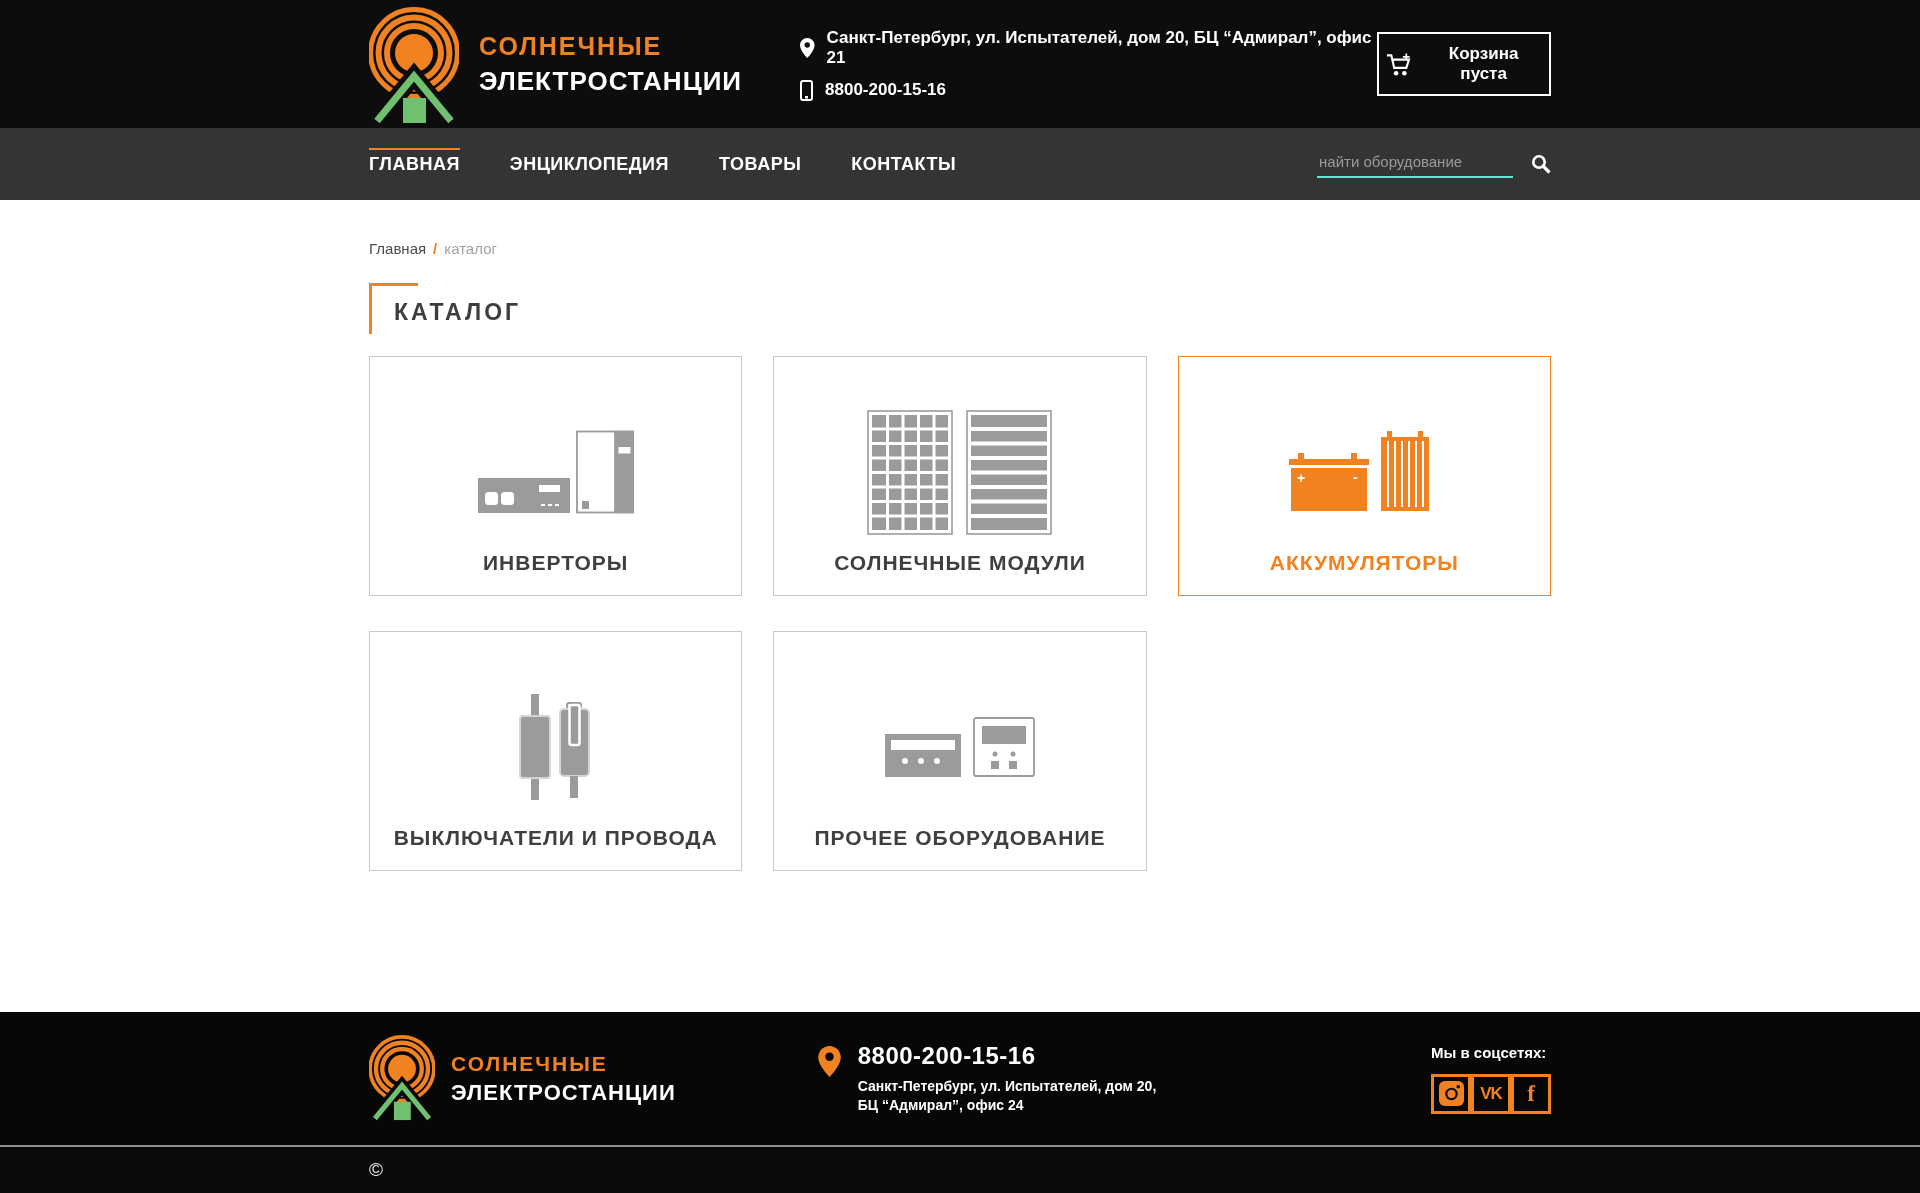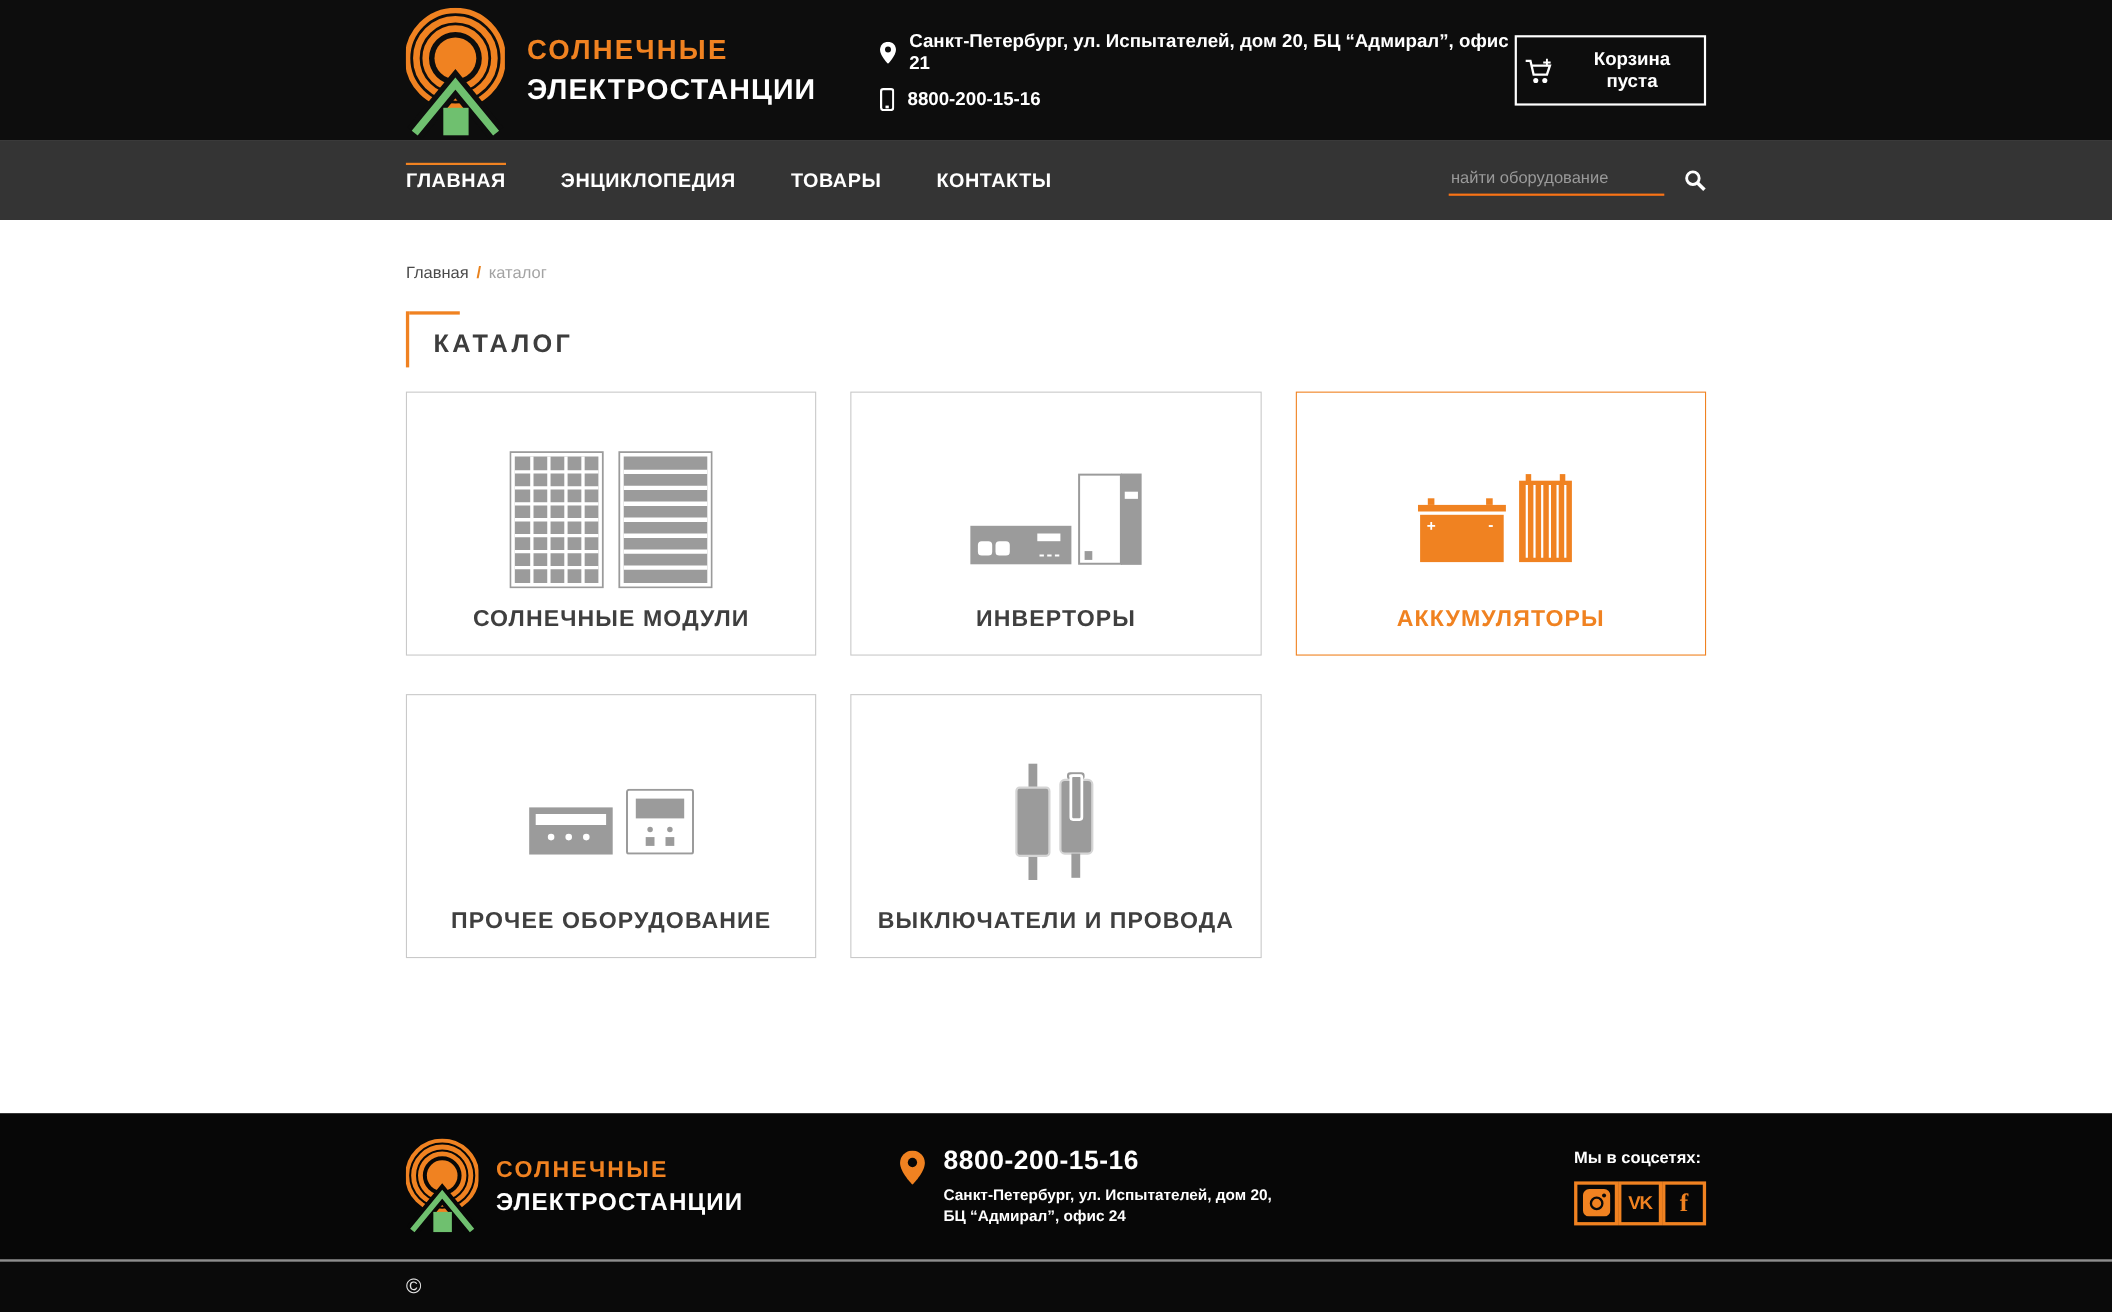--- a/index.html
+++ b/index.html
@@ -21,21 +21,21 @@
               padding:10px 7px; cursor:pointer; }
 
   
   .nav { height:72px; background:#343434; }
   .nav .container { height:100%; display:flex; align-items:center; }
   .menu { display:flex; gap:50px; height:100%; }
   .menu-item { position:relative; display:flex; align-items:center; color:#fff; font-size:18px;
                font-weight:bold; letter-spacing:0.5px; cursor:pointer; }
   .menu-item.active::before { content:""; position:absolute; top:20px; left:0; right:0; height:2px; background:#f08221; }
   .search { margin-left:auto; display:flex; align-items:center; gap:18px; }
-  .search input { width:196px; background:transparent; border:none; border-bottom:2px solid #f97316;
+  .search input { width:196px; background:transparent; border:none; border-bottom:2px solid #5eead4;
                   outline:none; color:#fff; font-family:inherit; font-size:15px; padding:3px 2px 6px 2px; }
   .search input::placeholder { color:#9a9a9a; }
   .search-btn { background:none; border:none; cursor:pointer; display:flex; align-items:center; }
 
   
   .main { height:812px; padding-top:40px; background:#fff; }
   .breadcrumb { display:flex; gap:7px; font-size:15px; align-items:center; }
   .breadcrumb .home { color:#4a4a4a; cursor:pointer; }
   .breadcrumb .sep { color:#e8821e; font-weight:bold; }
   .breadcrumb .current { color:#a3a3a3; }
@@ -147,20 +147,41 @@
       <span class="home">Главная</span>
       <span class="sep">/</span>
       <span class="current">каталог</span>
     </div>
 
     <div class="title-block">
       <div class="page-title">КАТАЛОГ</div>
     </div>
 
     <div class="grid">
+
+      <div class="card">
+        <div class="card-icon">
+          <svg width="156" height="84" viewBox="0 0 156 84">
+            <rect x="0" y="48" width="92" height="35" fill="#9b9b9b"></rect>
+            <rect x="7" y="62" width="13" height="13" rx="3.5" fill="#fff"></rect>
+            <rect x="23" y="62" width="13" height="13" rx="3.5" fill="#fff"></rect>
+            <rect x="61" y="55" width="21" height="7" fill="#fff"></rect>
+            <g stroke="#fff" stroke-width="2">
+                <line x1="63" y1="75" x2="67" y2="75"></line>
+                <line x1="70" y1="75" x2="74" y2="75"></line>
+                <line x1="77" y1="75" x2="81" y2="75"></line>
+              </g>
+            <rect x="99" y="1.5" width="38" height="81" fill="#fff" stroke="#9b9b9b" stroke-width="1.8"></rect>
+            <rect x="137" y="0.5" width="19" height="83" fill="#9b9b9b"></rect>
+            <rect x="140.5" y="17" width="12" height="6.5" fill="#fff"></rect>
+            <rect x="104" y="71" width="7" height="8" fill="#9b9b9b"></rect>
+          </svg>
+        </div>
+        <div class="card-label">ИНВЕРТОРЫ</div>
+      </div>
 
       <div class="card">
         <div class="card-icon">
           <svg width="185" height="125" viewBox="0 0 185 125">
             <rect x="1" y="1" width="84" height="123" fill="none" stroke="#9b9b9b" stroke-width="1.6"></rect>
             <rect x="5" y="5" width="76" height="115" fill="#9b9b9b"></rect>
             <g stroke="#fff" stroke-width="3">
               <line x1="20.5" y1="5" x2="20.5" y2="120"></line>
                 <line x1="36" y1="5" x2="36" y2="120"></line>
               <line x1="51.5" y1="5" x2="51.5" y2="120"></line>
@@ -182,41 +203,20 @@
                 <line x1="104" y1="62.5" x2="180" y2="62.5"></line>
               <line x1="104" y1="77" x2="180" y2="77"></line>
                 <line x1="104" y1="91.5" x2="180" y2="91.5"></line>
               <line x1="104" y1="106" x2="180" y2="106"></line>
             </g>
           </svg>
         </div>
         <div class="card-label">СОЛНЕЧНЫЕ МОДУЛИ</div>
       </div>
 
-      <div class="card">
-        <div class="card-icon">
-          <svg width="156" height="84" viewBox="0 0 156 84">
-            <rect x="0" y="48" width="92" height="35" fill="#9b9b9b"></rect>
-            <rect x="7" y="62" width="13" height="13" rx="3.5" fill="#fff"></rect>
-            <rect x="23" y="62" width="13" height="13" rx="3.5" fill="#fff"></rect>
-            <rect x="61" y="55" width="21" height="7" fill="#fff"></rect>
-            <g stroke="#fff" stroke-width="2">
-                <line x1="63" y1="75" x2="67" y2="75"></line>
-                <line x1="70" y1="75" x2="74" y2="75"></line>
-                <line x1="77" y1="75" x2="81" y2="75"></line>
-              </g>
-            <rect x="99" y="1.5" width="38" height="81" fill="#fff" stroke="#9b9b9b" stroke-width="1.8"></rect>
-            <rect x="137" y="0.5" width="19" height="83" fill="#9b9b9b"></rect>
-            <rect x="140.5" y="17" width="12" height="6.5" fill="#fff"></rect>
-            <rect x="104" y="71" width="7" height="8" fill="#9b9b9b"></rect>
-          </svg>
-        </div>
-        <div class="card-label">ИНВЕРТОРЫ</div>
-      </div>
-
       <div class="card highlighted">
         <div class="card-icon">
           <svg width="150" height="82" viewBox="0 0 150 82">
             <rect x="9" y="22" width="6" height="6" fill="#f08221"></rect>
             <rect x="62" y="22" width="6" height="6" fill="#f08221"></rect>
             <rect x="0" y="28" width="80" height="6" fill="#f08221"></rect>
             <rect x="2" y="37" width="76" height="43" fill="#f08221"></rect>
             <text x="8" y="52" fill="#fff" font-size="14" font-weight="bold" font-family="Liberation Sans, sans-serif">+</text>
             <text x="64" y="51" fill="#fff" font-size="14" font-weight="bold" font-family="Liberation Sans, sans-serif">-</text>
             <rect x="98" y="0" width="5" height="7" fill="#f08221"></rect>
@@ -230,49 +230,49 @@
               <line x1="127" y1="10" x2="127" y2="76"></line>
                 <line x1="134" y1="10" x2="134" y2="76"></line>
             </g>
           </svg>
         </div>
         <div class="card-label">АККУМУЛЯТОРЫ</div>
       </div>
 
       <div class="card">
         <div class="card-icon">
+          <svg width="78" height="106" viewBox="0 0 78 106">
+            <rect x="14" y="0" width="8" height="106" fill="#9b9b9b"></rect>
+            <rect x="3" y="22" width="30" height="62" rx="3" fill="#9b9b9b" stroke="#d5d5d5" stroke-width="2"></rect>
+            <rect x="50" y="9" width="14" height="5" rx="2" fill="none" stroke="#9b9b9b" stroke-width="2"></rect>
+            <rect x="43" y="15" width="29" height="67" rx="4" fill="#9b9b9b" stroke="#d5d5d5" stroke-width="2"></rect>
+            <rect x="52.5" y="11" width="10" height="40" rx="2" fill="#9b9b9b" stroke="#fff" stroke-width="2.5"></rect>
+            <rect x="53" y="82" width="8" height="22" fill="#9b9b9b"></rect>
+          </svg>
+        </div>
+        <div class="card-label">ВЫКЛЮЧАТЕЛИ И ПРОВОДА</div>
+      </div>
+
+      <div class="card">
+        <div class="card-icon">
           <svg width="150" height="60" viewBox="0 0 150 60">
             <rect x="0" y="17" width="76" height="43" fill="#9b9b9b"></rect>
             <rect x="6" y="23" width="64" height="10" fill="#fff"></rect>
             <circle cx="20" cy="44" r="3" fill="#fff"></circle>
               <circle cx="36" cy="44" r="3" fill="#fff"></circle>
               <circle cx="52" cy="44" r="3" fill="#fff"></circle>
             <rect x="89" y="1" width="60" height="58" rx="2" fill="#fff" stroke="#9b9b9b" stroke-width="1.8"></rect>
             <rect x="97" y="9" width="44" height="18" fill="#9b9b9b"></rect>
             <circle cx="110" cy="37" r="2.5" fill="#9b9b9b"></circle>
               <circle cx="128" cy="37" r="2.5" fill="#9b9b9b"></circle>
             <rect x="106" y="44" width="8" height="8" fill="#9b9b9b"></rect>
               <rect x="124" y="44" width="8" height="8" fill="#9b9b9b"></rect>
           </svg>
         </div>
         <div class="card-label">ПРОЧЕЕ ОБОРУДОВАНИЕ</div>
-      </div>
-
-      <div class="card">
-        <div class="card-icon">
-          <svg width="78" height="106" viewBox="0 0 78 106">
-            <rect x="14" y="0" width="8" height="106" fill="#9b9b9b"></rect>
-            <rect x="3" y="22" width="30" height="62" rx="3" fill="#9b9b9b" stroke="#d5d5d5" stroke-width="2"></rect>
-            <rect x="50" y="9" width="14" height="5" rx="2" fill="none" stroke="#9b9b9b" stroke-width="2"></rect>
-            <rect x="43" y="15" width="29" height="67" rx="4" fill="#9b9b9b" stroke="#d5d5d5" stroke-width="2"></rect>
-            <rect x="52.5" y="11" width="10" height="40" rx="2" fill="#9b9b9b" stroke="#fff" stroke-width="2.5"></rect>
-            <rect x="53" y="82" width="8" height="22" fill="#9b9b9b"></rect>
-          </svg>
-        </div>
-        <div class="card-label">ВЫКЛЮЧАТЕЛИ И ПРОВОДА</div>
       </div>
 
     </div>
   </div>
 </div>
 
 <div class="footer">
   <div class="container">
     <div class="f-logo">
       <svg width="66" height="88" viewBox="0 0 90 120">

